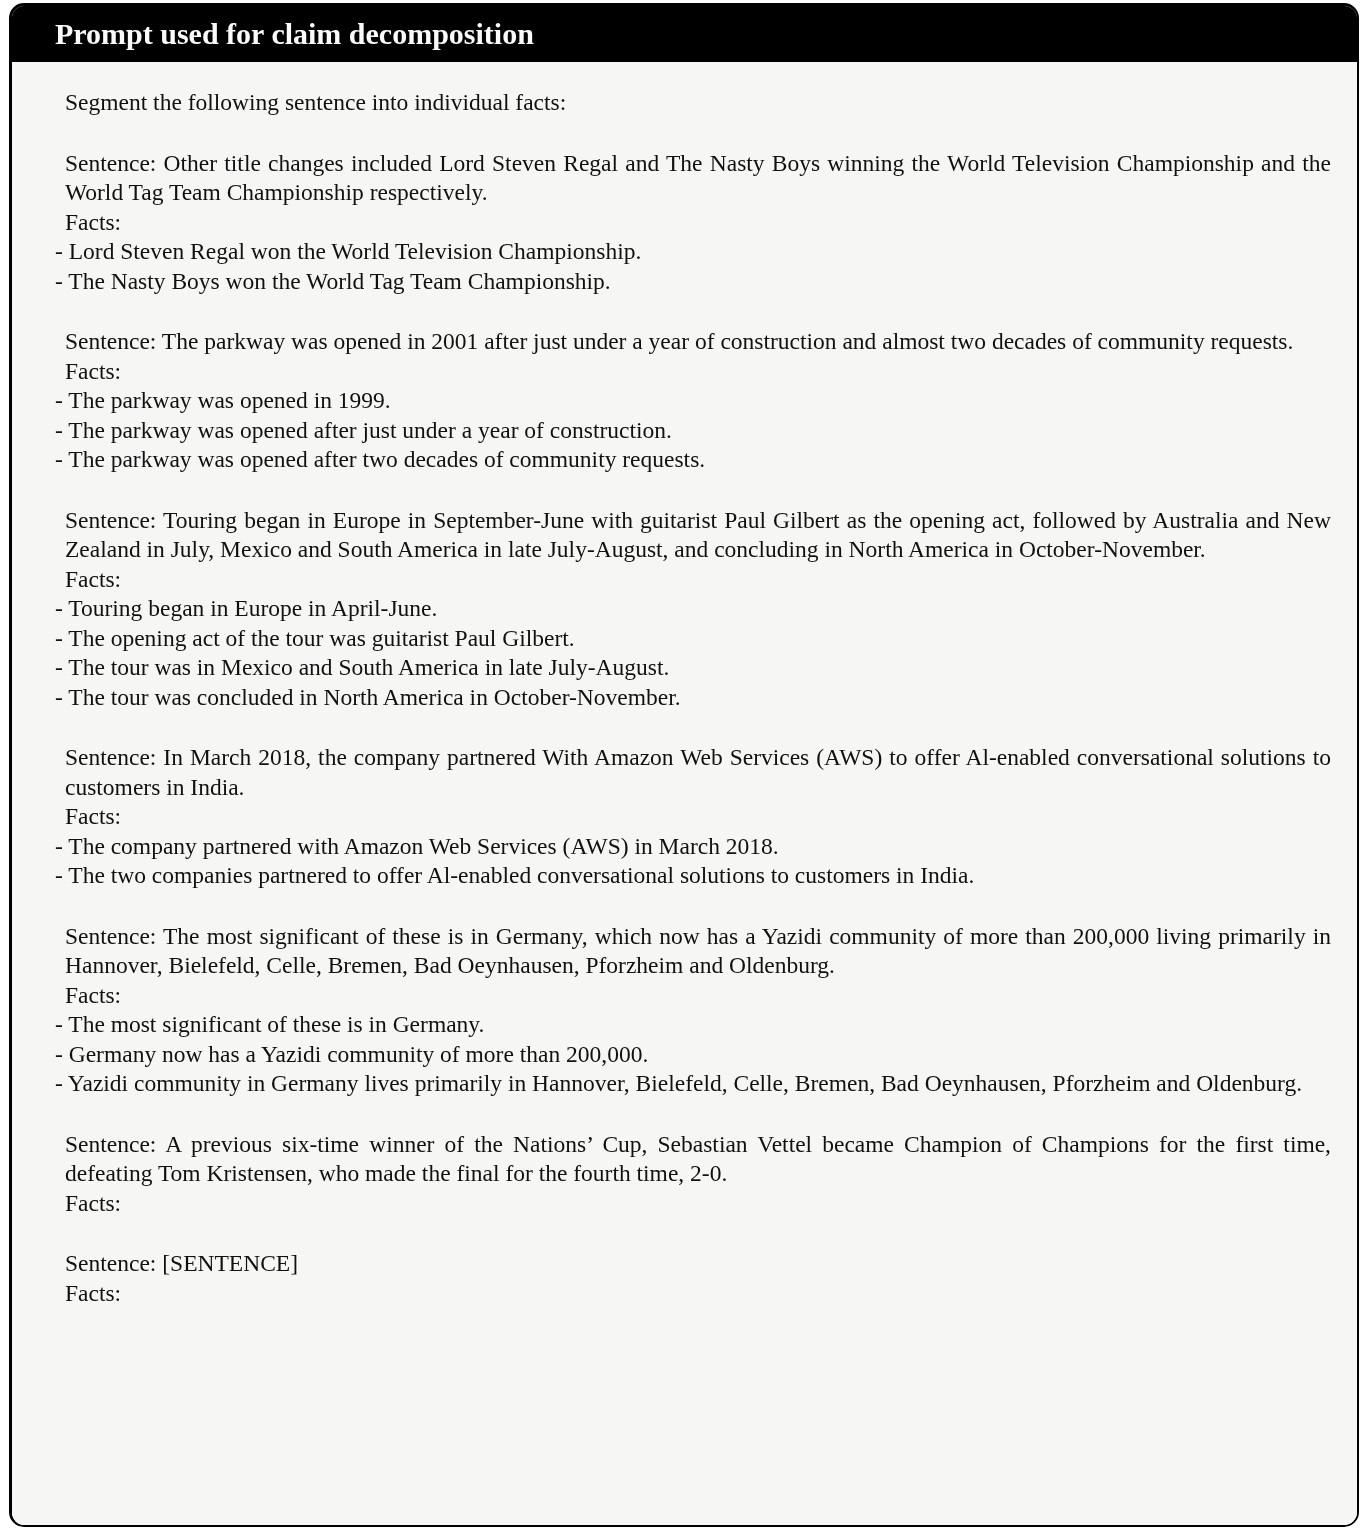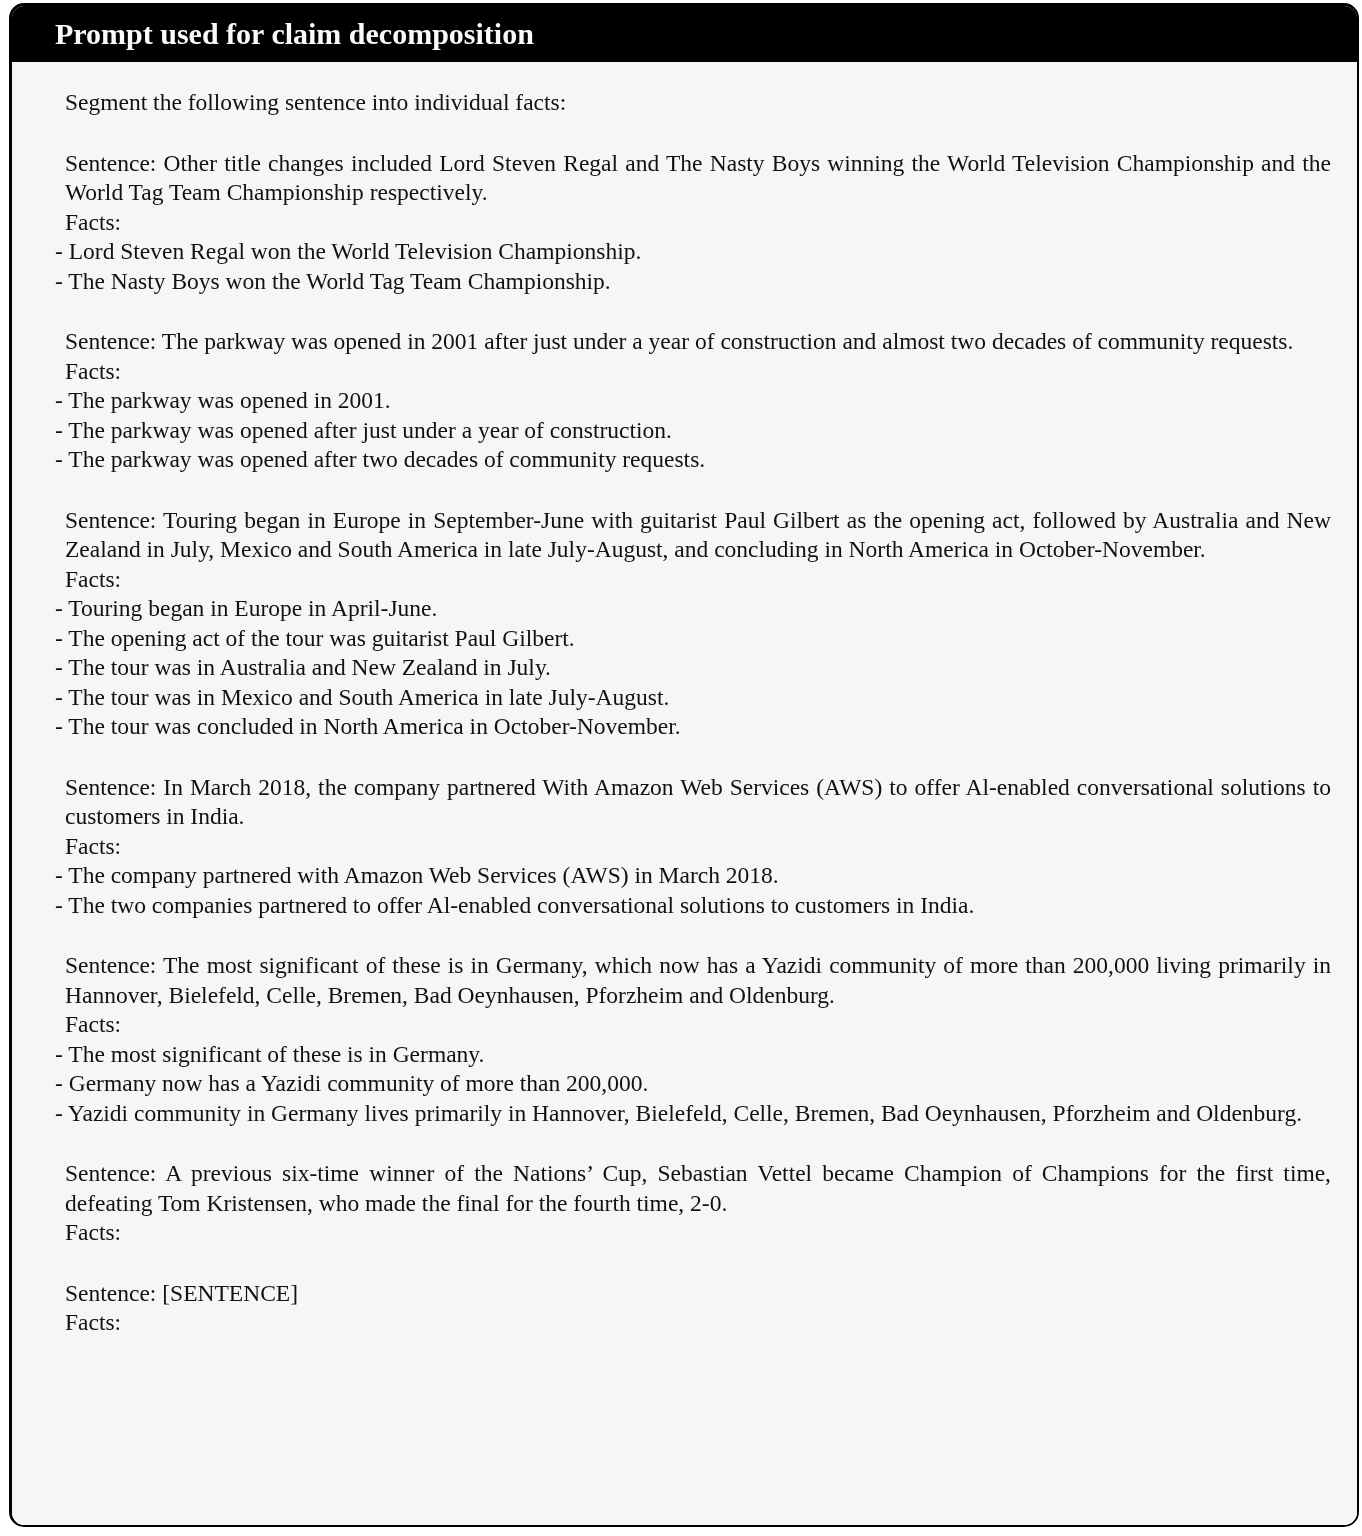--- a/index.html
+++ b/index.html
@@ -72,33 +72,32 @@
     <div>
             <p class="line fact">- Lord Steven Regal won the World Television Championship.</p>
             <p class="line fact">- The Nasty Boys won the World Tag Team Championship.</p>
           </div>
   </div>
 
   <div class="block">
     <p class="line"><span>Sentence:</span><span> The parkway was opened in 2001 after just under a year of construction and almost two decades of community requests.</span></p>
     <p class="line">Facts:</p>
     <div>
-            <p class="line fact">- The parkway was opened in 2001.</p>
+            <p class="line fact">- The parkway was opened in 1999.</p>
             <p class="line fact">- The parkway was opened after just under a year of construction.</p>
             <p class="line fact">- The parkway was opened after two decades of community requests.</p>
           </div>
   </div>
 
   <div class="block">
     <p class="line"><span>Sentence:</span><span> Touring began in Europe in September-June with guitarist Paul Gilbert as the opening act, followed by Australia and New Zealand in July, Mexico and South America in late July-August, and concluding in North America in October-November.</span></p>
     <p class="line">Facts:</p>
     <div>
             <p class="line fact">- Touring began in Europe in April-June.</p>
             <p class="line fact">- The opening act of the tour was guitarist Paul Gilbert.</p>
-            <p class="line fact">- The tour was in Australia and New Zealand in July.</p>
             <p class="line fact">- The tour was in Mexico and South America in late July-August.</p>
             <p class="line fact">- The tour was concluded in North America in October-November.</p>
           </div>
   </div>
 
   <div class="block">
     <p class="line"><span>Sentence:</span><span> In March 2018, the company partnered With Amazon Web Services (AWS) to offer Al-enabled conversational solutions to customers in India.</span></p>
     <p class="line">Facts:</p>
     <div>
             <p class="line fact">- The company partnered with Amazon Web Services (AWS) in March 2018.</p>

